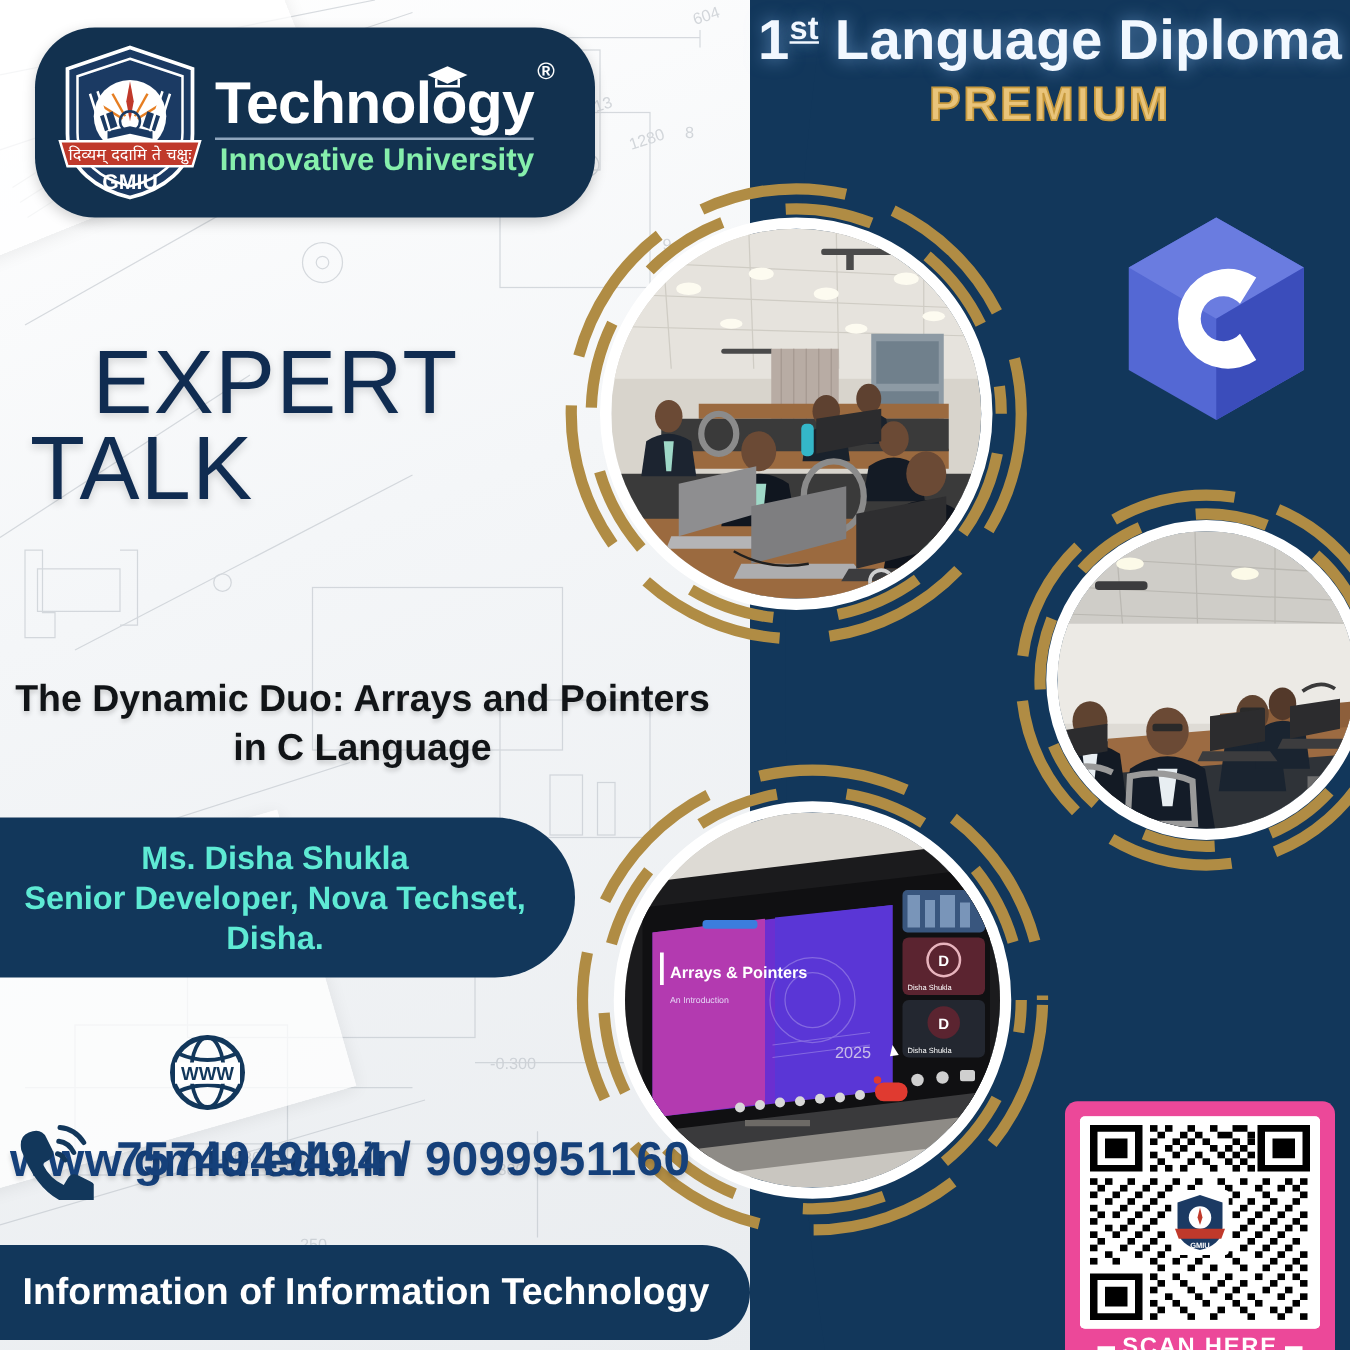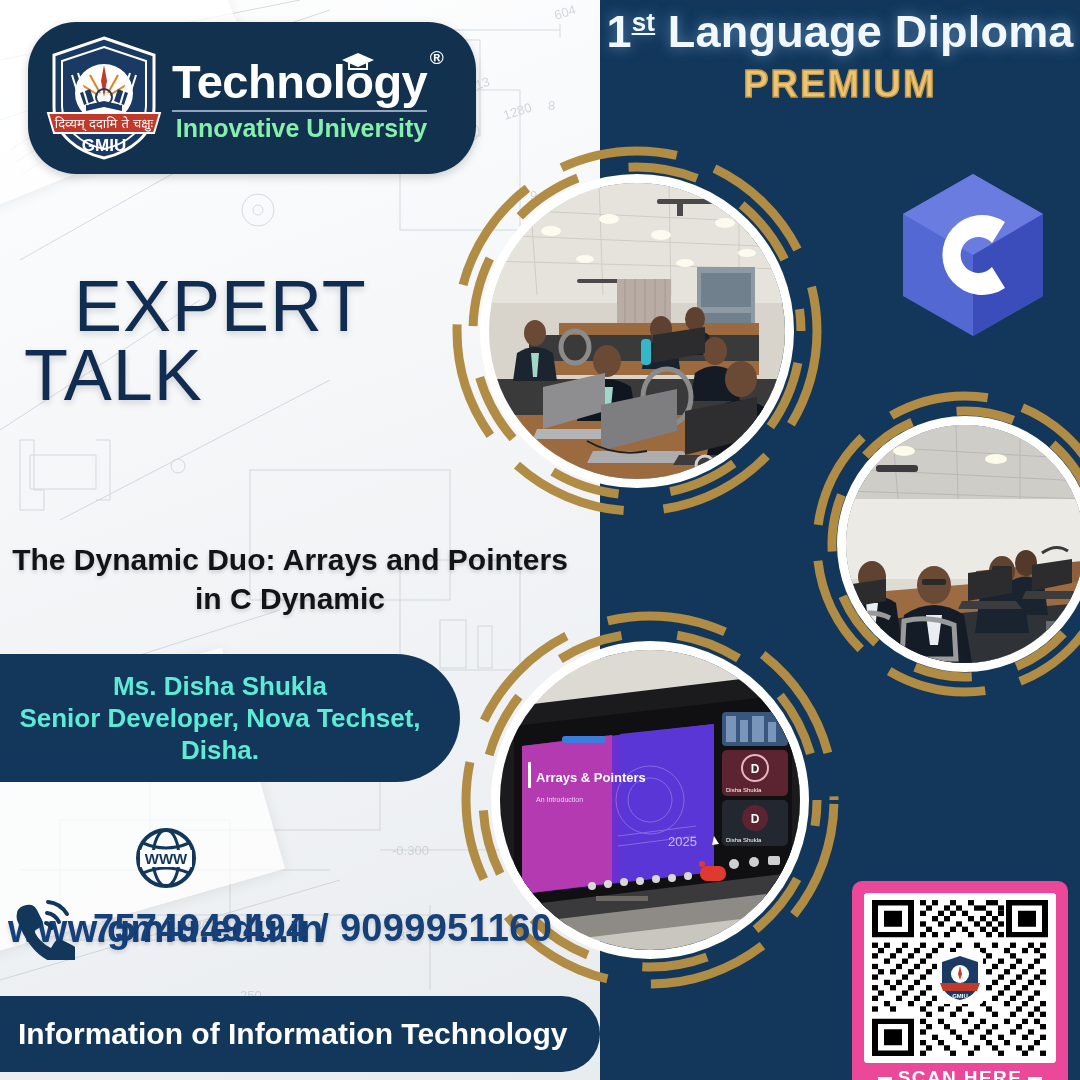--- a/index.html
+++ b/index.html
@@ -302,21 +302,21 @@
     </div>
   </div>
 
   <div class="talk">
     <div class="l1">EXPERT</div>
     <div class="l2">TALK</div>
   </div>
 
   <div class="topic">
     <div>The Dynamic Duo: Arrays and Pointers</div>
-    <div>in C Dynamic</div>
+    <div>in C Language</div>
   </div>
 
   <div class="speaker">
     <div class="speaker-txt">
       <div>Ms. Disha Shukla</div>
       <div>Senior Developer, Nova Techset,</div>
       <div>Disha.</div>
     </div>
   </div>
 

